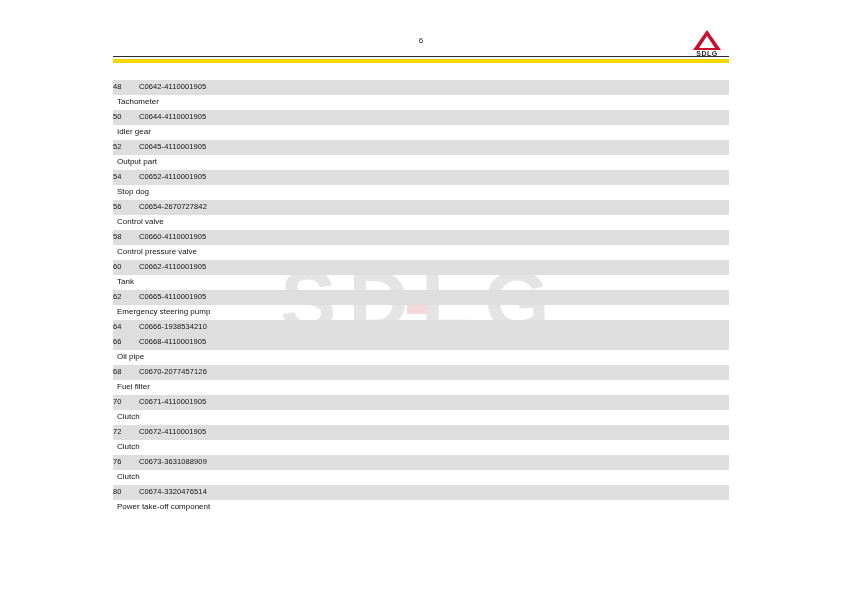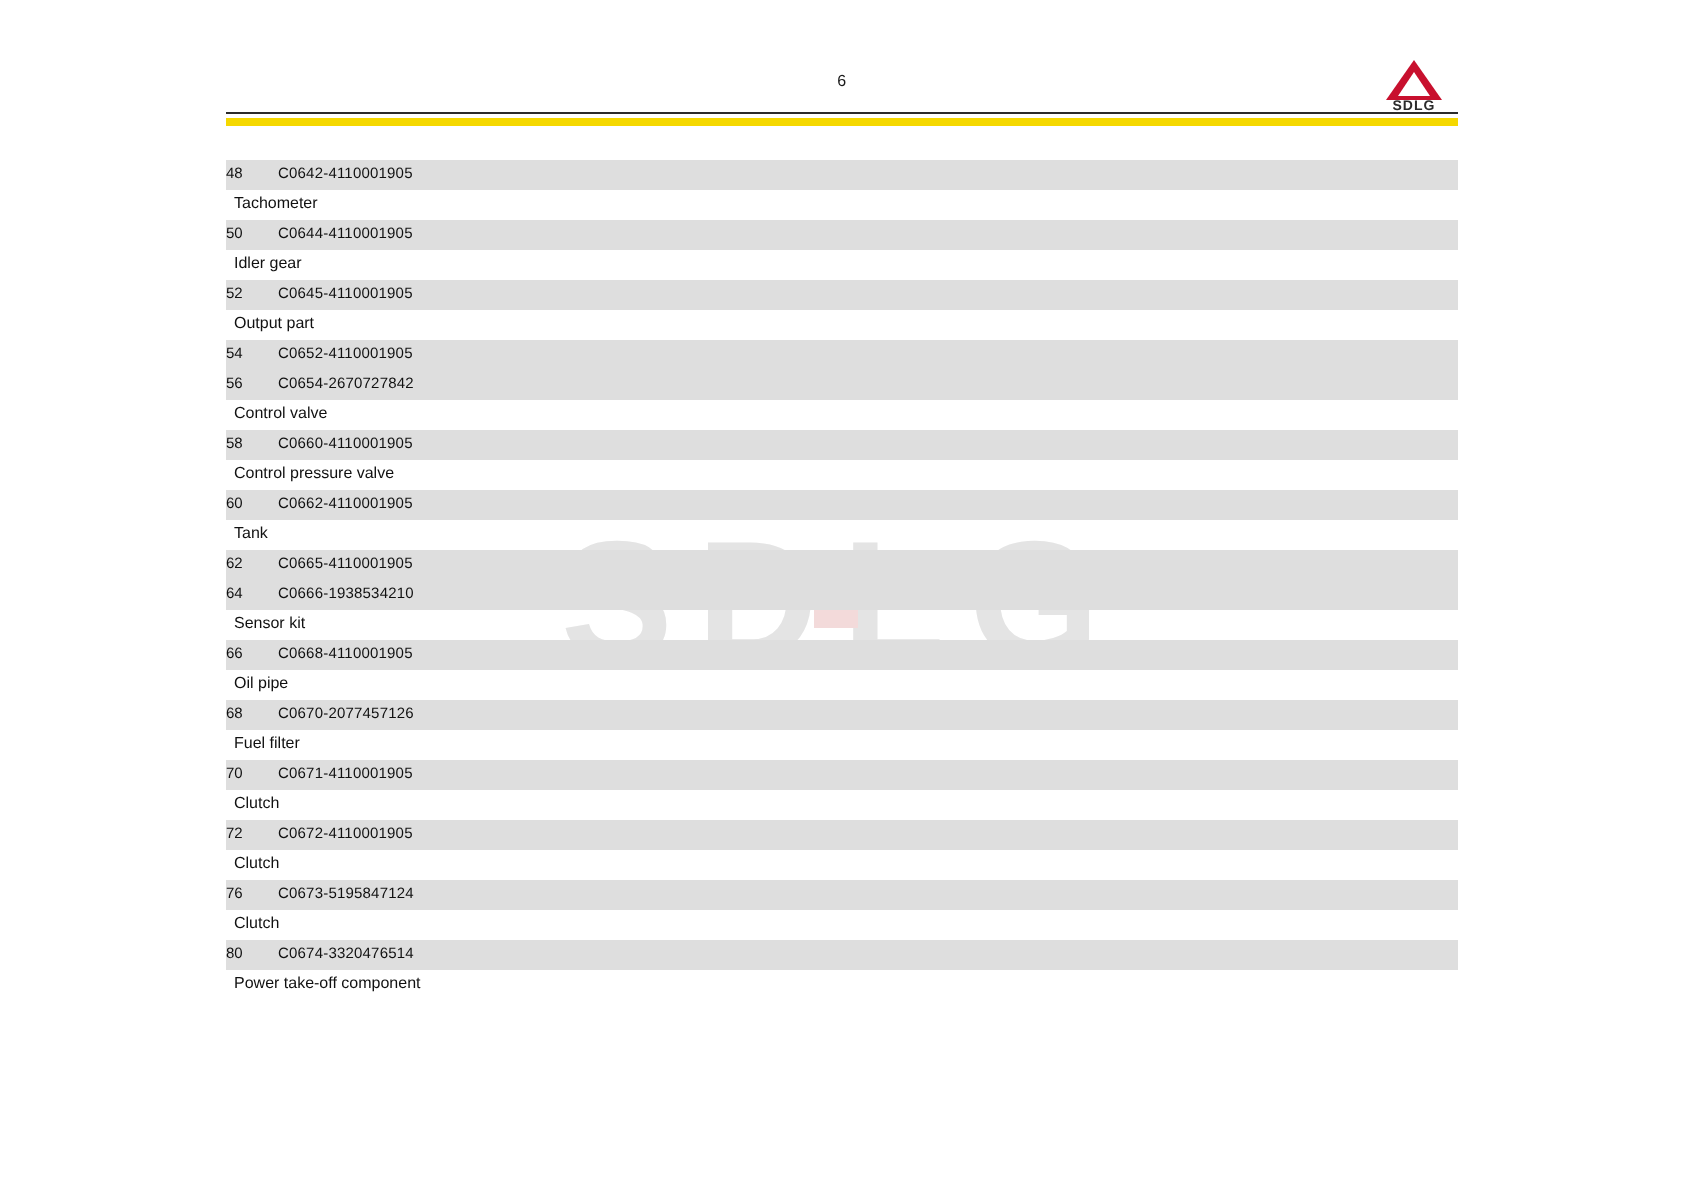--- a/index.html
+++ b/index.html
@@ -201,20 +201,23 @@
         <span class="title">C0645-4110001905</span>
         <span class="page">52</span>
       </div>
       <div class="row plain">
         <span class="title">Output part</span>
       </div>
       <div class="row shade code">
         <span class="title">C0652-4110001905</span>
         <span class="page">54</span>
       </div>
+      <div class="row plain">
+        <span class="title">Stop dog</span>
+      </div>
       <div class="row shade code">
         <span class="title">C0654-2670727842</span>
         <span class="page">56</span>
       </div>
       <div class="row plain">
         <span class="title">Control valve</span>
       </div>
       <div class="row shade code">
         <span class="title">C0660-4110001905</span>
         <span class="page">58</span>
@@ -226,27 +229,27 @@
         <span class="title">C0662-4110001905</span>
         <span class="page">60</span>
       </div>
       <div class="row plain">
         <span class="title">Tank</span>
       </div>
       <div class="row shade code">
         <span class="title">C0665-4110001905</span>
         <span class="page">62</span>
       </div>
+      <div class="row plain">
+        <span class="title">Emergency steering pump</span>
+      </div>
       <div class="row shade code">
         <span class="title">C0666-1938534210</span>
         <span class="page">64</span>
       </div>
-      <div class="row plain">
-        <span class="title">Sensor kit</span>
-      </div>
       <div class="row shade code">
         <span class="title">C0668-4110001905</span>
         <span class="page">66</span>
       </div>
       <div class="row plain">
         <span class="title">Oil pipe</span>
       </div>
       <div class="row shade code">
         <span class="title">C0670-2077457126</span>
         <span class="page">68</span>
@@ -262,21 +265,21 @@
         <span class="title">Clutch</span>
       </div>
       <div class="row shade code">
         <span class="title">C0672-4110001905</span>
         <span class="page">72</span>
       </div>
       <div class="row plain">
         <span class="title">Clutch</span>
       </div>
       <div class="row shade code">
-        <span class="title">C0673-5195847124</span>
+        <span class="title">C0673-3631088909</span>
         <span class="page">76</span>
       </div>
       <div class="row plain">
         <span class="title">Clutch</span>
       </div>
       <div class="row shade code">
         <span class="title">C0674-3320476514</span>
         <span class="page">80</span>
       </div>
       <div class="row plain">

